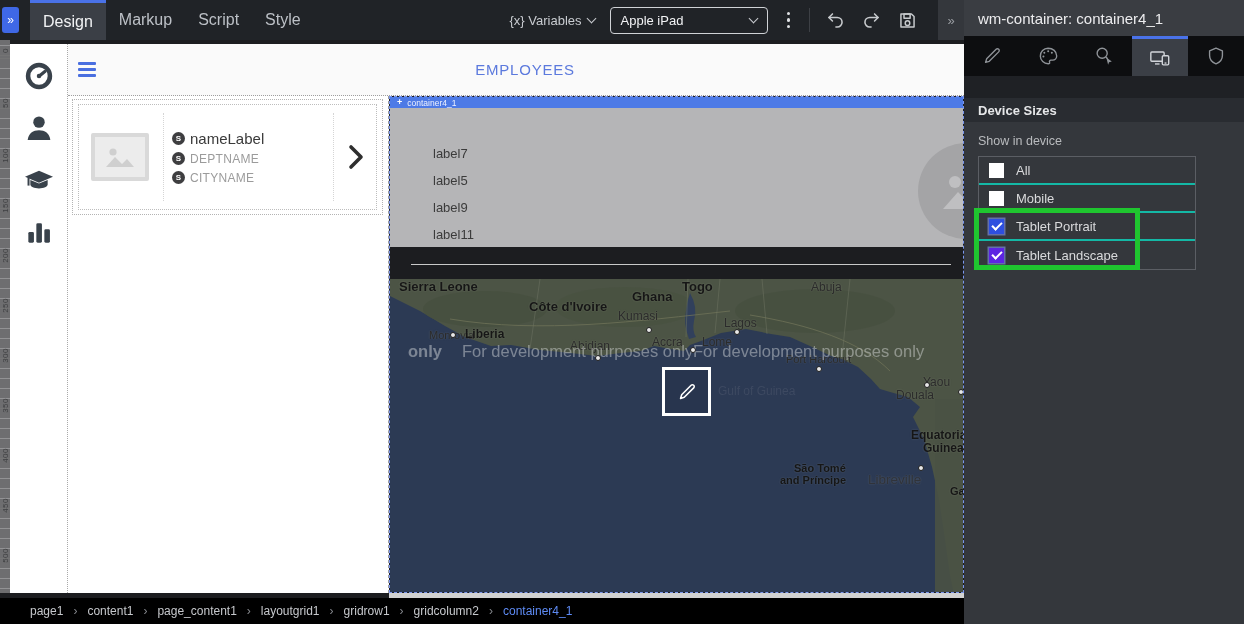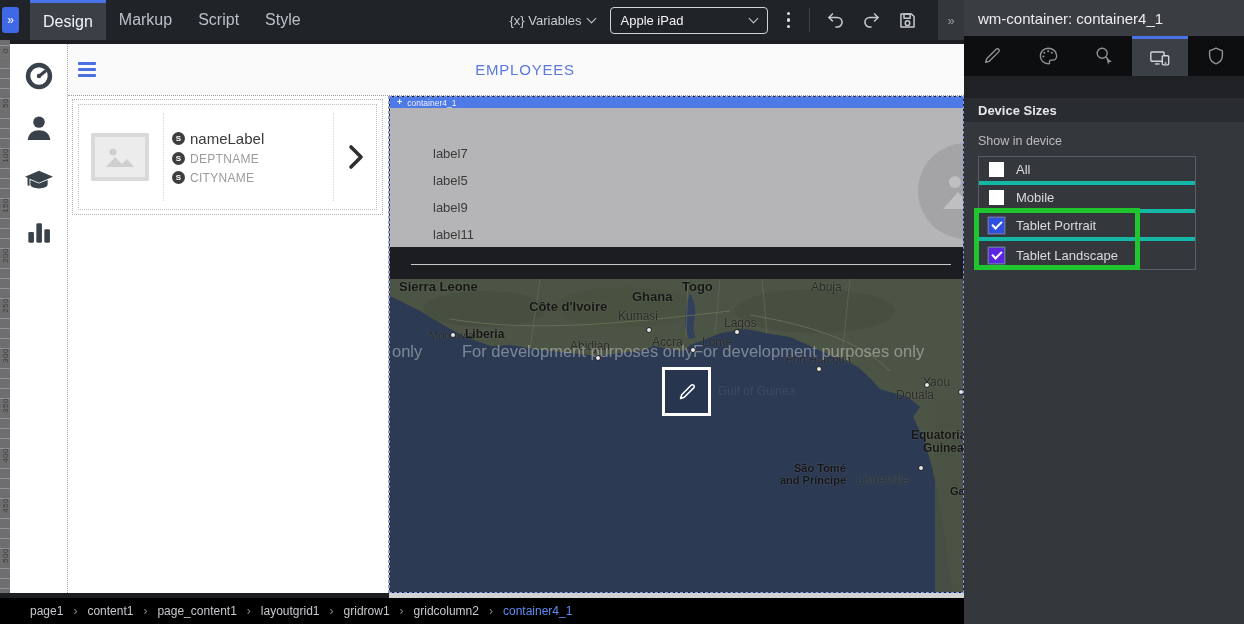--- a/index.html
+++ b/index.html
@@ -109,21 +109,21 @@
   .ptab{ width:56px; display:flex; align-items:center; justify-content:center; color:#8f9398; cursor:pointer; }
   .ptab svg{ width:22px; height:22px; }
   .ptab.active{ background:#3b3f46; color:#d2d5da; border-top:3px solid #4a72e8; }
   .pstrip{ height:22px; background:#1f2125; }
   .psection{ height:24px; background:#292c31; color:#e6e7e9; font-size:13px; font-weight:bold;
              display:flex; align-items:center; padding-left:14px; }
   .pbody{ padding:12px 14px 0 14px; }
   .show-label{ color:#b9bbbe; font-size:12.5px; margin-bottom:8px; }
   .dlist{ width:218px; border:1px solid #5b5e64; }
   .drow{ height:28px; display:flex; align-items:center; gap:12px; padding-left:10px;
-         border-bottom:4px solid #14b8a6; }
+         border-bottom:2px solid #14b8a6; }
   .drow:last-child{ border-bottom:none; }
   .cb{ width:15px; height:15px; background:#fff; position:relative; flex:0 0 15px; }
   .cb.checked::after{ content:''; position:absolute; left:3px; top:3.5px; width:8px; height:4px;
          border-left:2px solid #fff; border-bottom:2px solid #fff; transform:rotate(-45deg); }
   .drow span.lbl{ color:#d9dadc; font-size:13px; }
   .green-box{ position:absolute; left:10px; top:208px; width:166px; height:62px;
               border:5px solid #1fc62f; z-index:5; pointer-events:none; }
 </style>
 </head>
 <body>
@@ -307,23 +307,23 @@
             <span class="mlabel r12" style="left: 262px; top: 56px;">Accra</span>
             <span class="mlabel r12" style="left: 312px; top: 56px;">Lome</span>
             <span class="mlabel r11" style="left: 396px; top: 74px;">Port Harcourt</span>
             <span class="mlabel r12" style="left: 533px; top: 96px;">Yaou</span>
             <span class="mlabel r12" style="left: 506px; top: 109px;">Douala</span>
             <span class="mlabel w12" style="left: 328px; top: 105px;">Gulf of Guinea</span>
             <span class="mlabel b12" style="left: 521px; top: 149px;">Equatorial</span>
             <span class="mlabel b12" style="left: 533px; top: 162px;">Guinea</span>
             <span class="mlabel b11" style="left: 404px; top: 183px;">São Tomé</span>
             <span class="mlabel b11" style="left: 390px; top: 195px;">and Príncipe</span>
-            <span class="mlabel t13" style="left: 466px; top: 193px; text-align: center;">Libreville</span>
+            <span class="mlabel t13" style="left: 478px; top: 193px; text-align: center;">Libreville</span>
             <span class="mlabel b11" style="left: 560px; top: 206px;">Ga</span>
-            <span class="mlabel wm" style="left: 2px; top: 63px;">only</span>
+            <span class="mlabel wm" style="left: 18px; top: 63px; font-weight: bold;">only</span>
             <span class="mlabel wm" style="left: 72px; top: 63px;">For development purposes only</span>
             <span class="mlabel wm" style="left: 303px; top: 63px;">For development purposes only</span>
             <span class="marker" style="left: 256px; top: 48px;"></span>
             <span class="marker" style="left: 60px; top: 53px;"></span>
             <span class="marker" style="left: 205px; top: 76px;"></span>
             <span class="marker" style="left: 300px; top: 68px;"></span>
             <span class="marker" style="left: 344px; top: 50px;"></span>
             <span class="marker" style="left: 426px; top: 87px;"></span>
             <span class="marker" style="left: 534px; top: 103px;"></span>
             <span class="marker" style="left: 568px; top: 110px;"></span>

